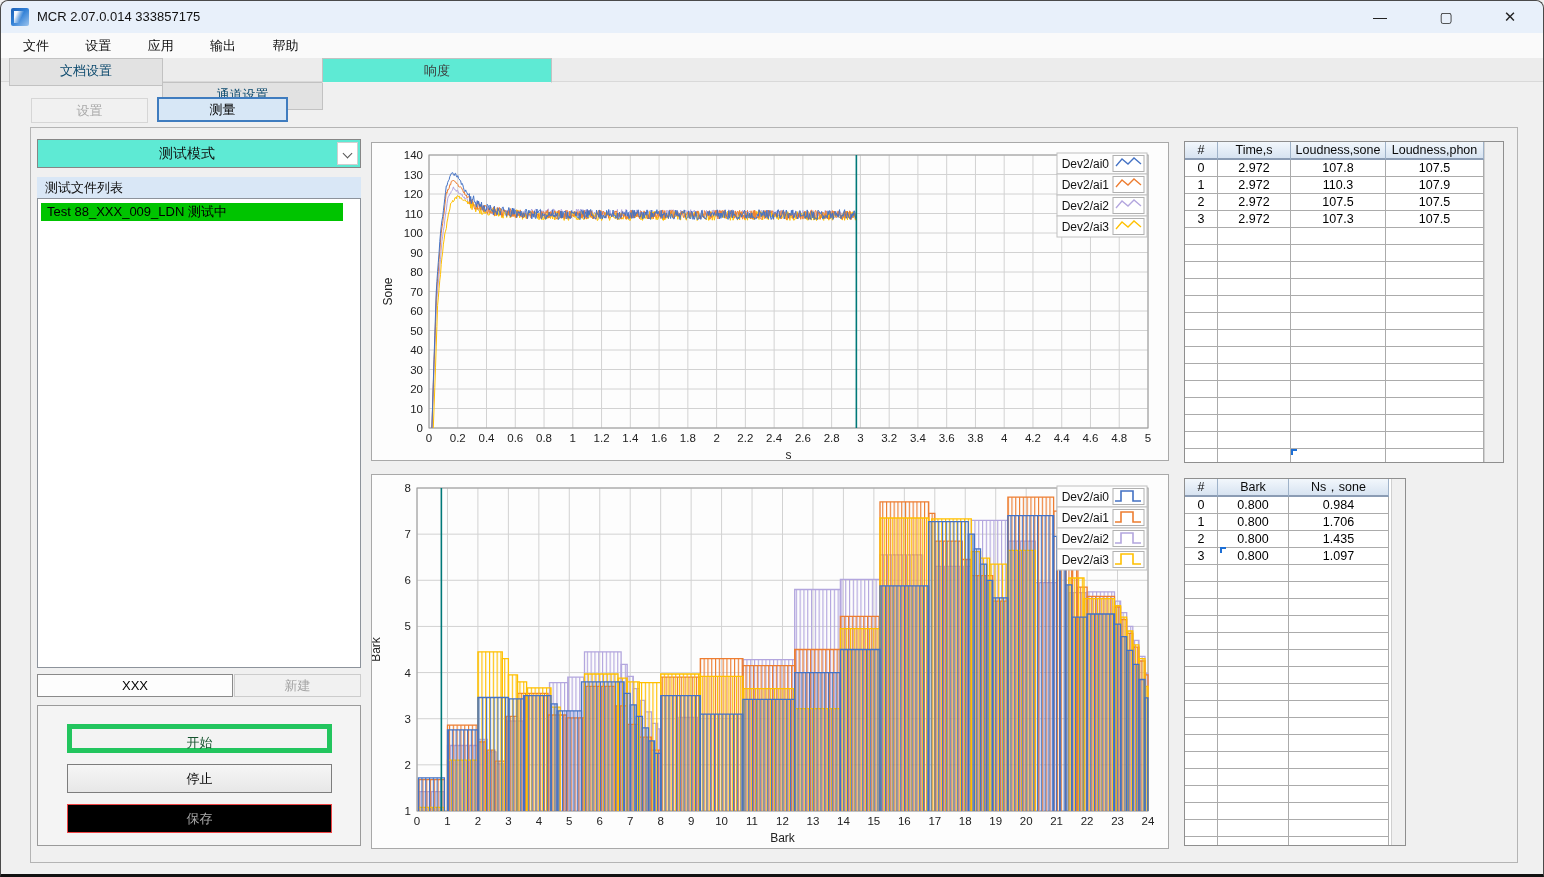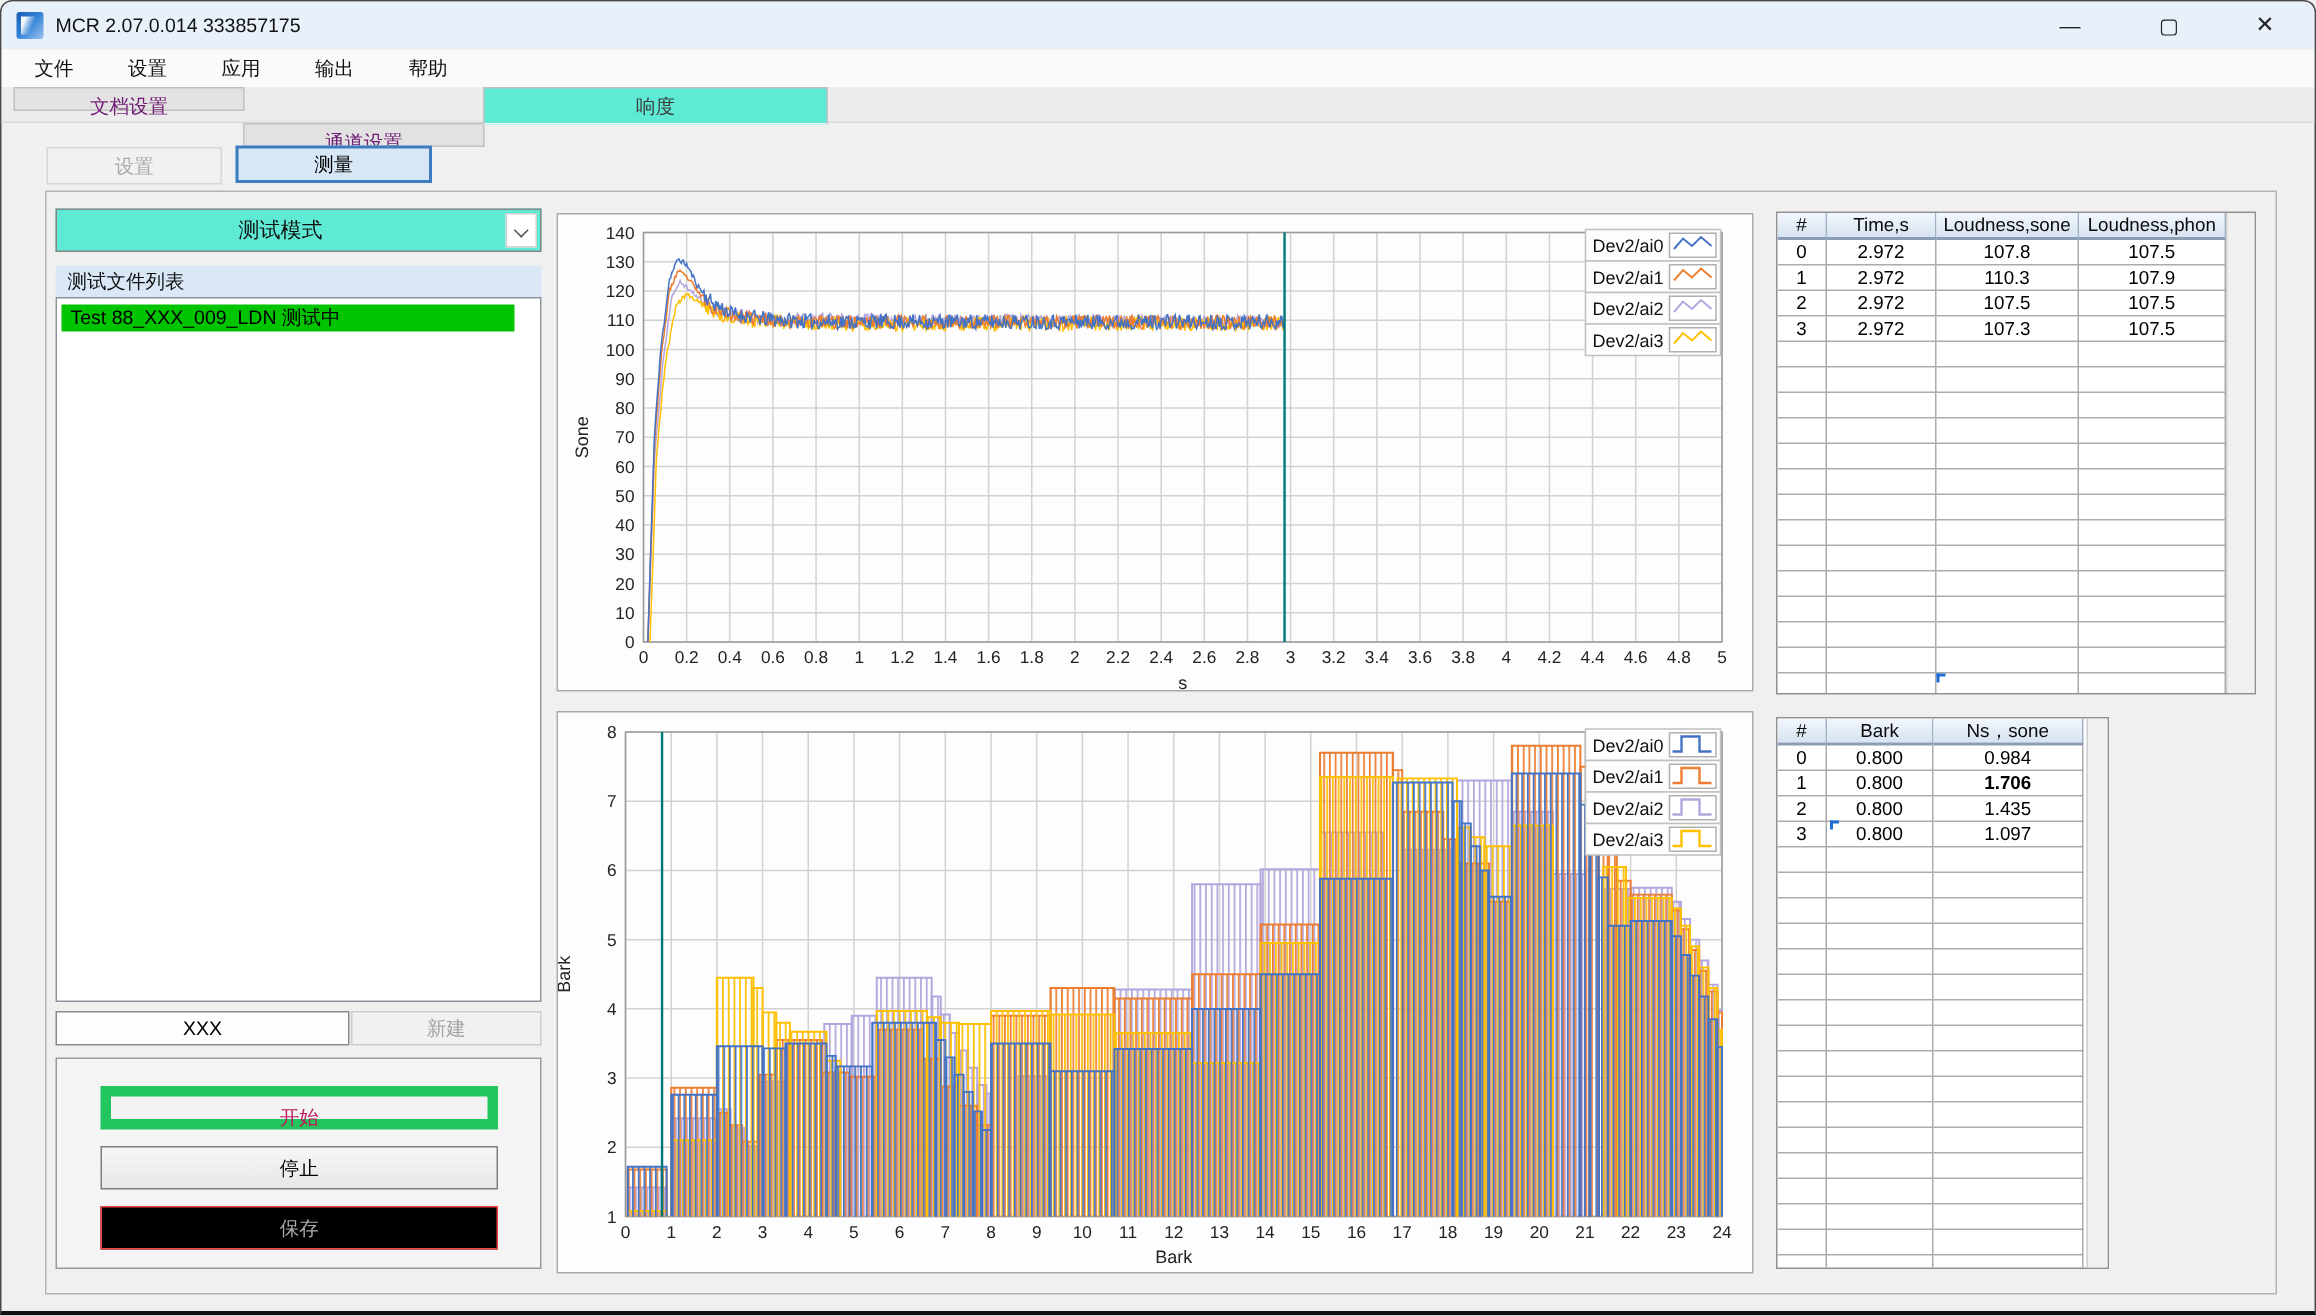--- a/index.html
+++ b/index.html
@@ -17,22 +17,22 @@
   #apptitle { position:absolute; left:36px; top:8px; font-size:13px; color:#111; }
   .winbtn { position:absolute; top:0; width:46px; height:32px; text-align:center; line-height:32px; font-size:14px; color:#222; }
   #btn-min { right:140px; } #btn-max { right:74px; } #btn-close { right:10px; font-size:15px; }
 
   
   #menubar { position:absolute; left:0; top:32px; width:100%; height:25px; background:#fafafa; }
   .menu-item { display:inline-block; padding:4px 11px 0 22px; height:25px; font-size:13px; color:#111; }
 
   
   #tabstrip { position:absolute; left:0; top:57px; width:100%; height:24px; background:#ececec; border-bottom:1px solid #d9d9d9; }
-  .tab { position:absolute; top:0; height:16px; text-align:center; line-height:23px; font-size:13px;
-         background:#e2e2e2; border:1px solid #c2c2c2; color:#701a75; }
+  .tab { position:absolute; top:0; height:28px; text-align:center; line-height:23px; font-size:13px;
+         background:#e2e2e2; border:1px solid #c2c2c2; color:#0c4a6e; }
   .tab.active { background:#5eead4; border-bottom:1px solid #f2f2f2; color:#3c3c3c; height:25px; }
 
   
   .subbtn { position:absolute; height:25px; text-align:center; line-height:23px; font-size:13px; }
   #subbtn-settings { left:30px; top:97px; width:117px; background:#f1f1f1; border:1px solid #d6d6d6; color:#a9a9a9; }
   #subbtn-measure { left:156px; top:96px; width:131px; background:#d7e7f6; border:2px solid #3f7cbf; color:#000; line-height:22px; }
 
   
   #mainpanel { position:absolute; left:29px; top:126px; width:1488px; height:736px; background:#f0f0f0; border:1px solid #b4b4b4; }
 
@@ -41,21 +41,21 @@
   #mode-select .val { position:absolute; left:0; right:24px; top:0; height:27px; text-align:center; line-height:27px; font-size:14px; color:#111; }
   #mode-select .dd { position:absolute; right:2px; top:2px; width:21px; height:23px; background:#fff; border:1px solid #cfcfcf; }
   #mode-select .dd i { position:absolute; left:6px; top:7px; width:7px; height:7px; border-right:1.6px solid #555; border-bottom:1.6px solid #555; transform:rotate(45deg); }
   #filelist-header { position:absolute; left:36px; top:176px; width:324px; height:21px; background:#d9e7f6; line-height:21px; padding-left:8px; font-size:13px; color:#111; }
   #filelist { position:absolute; left:36px; top:197px; width:324px; height:470px; background:#fff; border:1px solid #8d939b; }
   #filelist .item { position:absolute; left:3px; top:4px; width:302px; height:18px; line-height:18px; padding-left:6px; font-size:13px; color:#000; }
   #btn-xxx { position:absolute; left:36px; top:673px; width:196px; height:23px; background:#fdfdfd; border:1px solid #8a8a8a; text-align:center; line-height:21px; font-size:13px; color:#000; }
   #btn-new { position:absolute; left:233px; top:673px; width:127px; height:23px; background:#f1f1f1; border:1px solid #cccccc; text-align:center; line-height:21px; font-size:13px; color:#a3a3a3; }
   #ctl-group { position:absolute; left:36px; top:704px; width:324px; height:141px; border:1px solid #9a9a9a; background:#f4f4f4; }
   .bigbtn { position:absolute; left:29px; width:265px; height:29px; text-align:center; line-height:27px; font-size:13px; }
-  #btn-start { top:18px; background:#f3f3f3; border:7px solid #22c55e; color:#be185d; }
+  #btn-start { top:18px; background:#f3f3f3; border:5px solid #22c55e; color:#14532d; }
   #btn-stop  { top:58px; background:linear-gradient(#f6f6f6,#e7e7e7); border:1px solid #7d7d7d; color:#000; }
   #btn-save  { top:98px; background:#000000; border:1px solid #ef4444; color:#aaaaaa; }
 
   
   .chartpanel { position:absolute; background:#fdfdfd; border:1px solid #a9a9a9; }
   #chart-top { left:370px; top:141px; width:798px; height:319px; }
   #chart-bottom { left:370px; top:473px; width:798px; height:375px; }
   .chartpanel svg { display:block; }
 
   
@@ -767,21 +767,21 @@
         <div class="cell" style="width: 100px;">Ns，sone</div>
       </div>
       <div class="trow">
         <div class="cell" style="width: 33px;">0</div>
         <div class="cell" style="width: 71px;">0.800</div>
         <div class="cell" style="width: 100px;">0.984</div>
       </div>
       <div class="trow">
         <div class="cell" style="width: 33px;">1</div>
         <div class="cell" style="width: 71px;">0.800</div>
-        <div class="cell" style="width: 100px; font-weight: bold;">1.706</div>
+        <div class="cell" style="width: 100px;">1.706</div>
       </div>
       <div class="trow">
         <div class="cell" style="width: 33px;">2</div>
         <div class="cell" style="width: 71px;">0.800</div>
         <div class="cell" style="width: 100px;">1.435</div>
       </div>
       <div class="trow">
         <div class="cell" style="width: 33px;">3</div>
         <div class="cell" style="width: 71px;">0.800</div>
         <div class="cell" style="width: 100px;">1.097</div>

